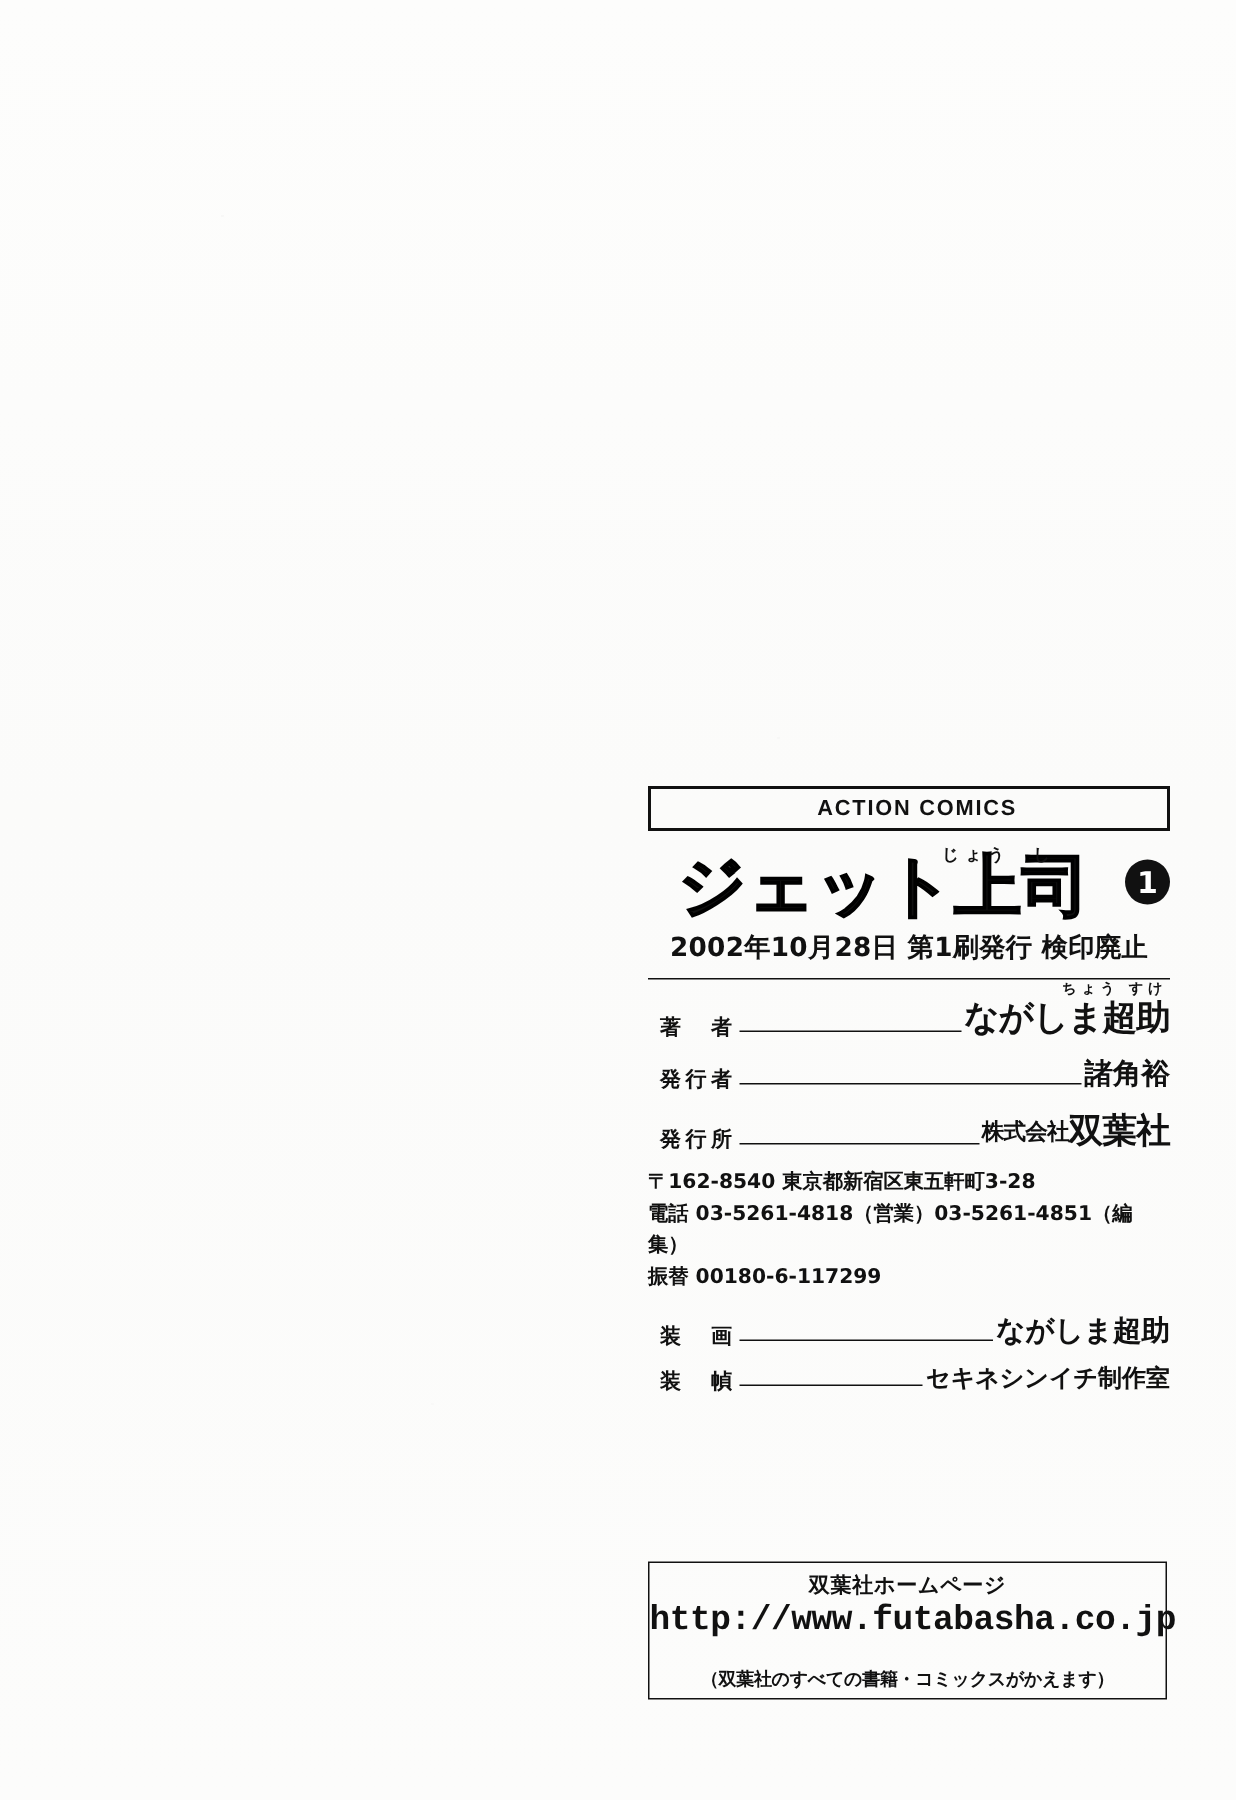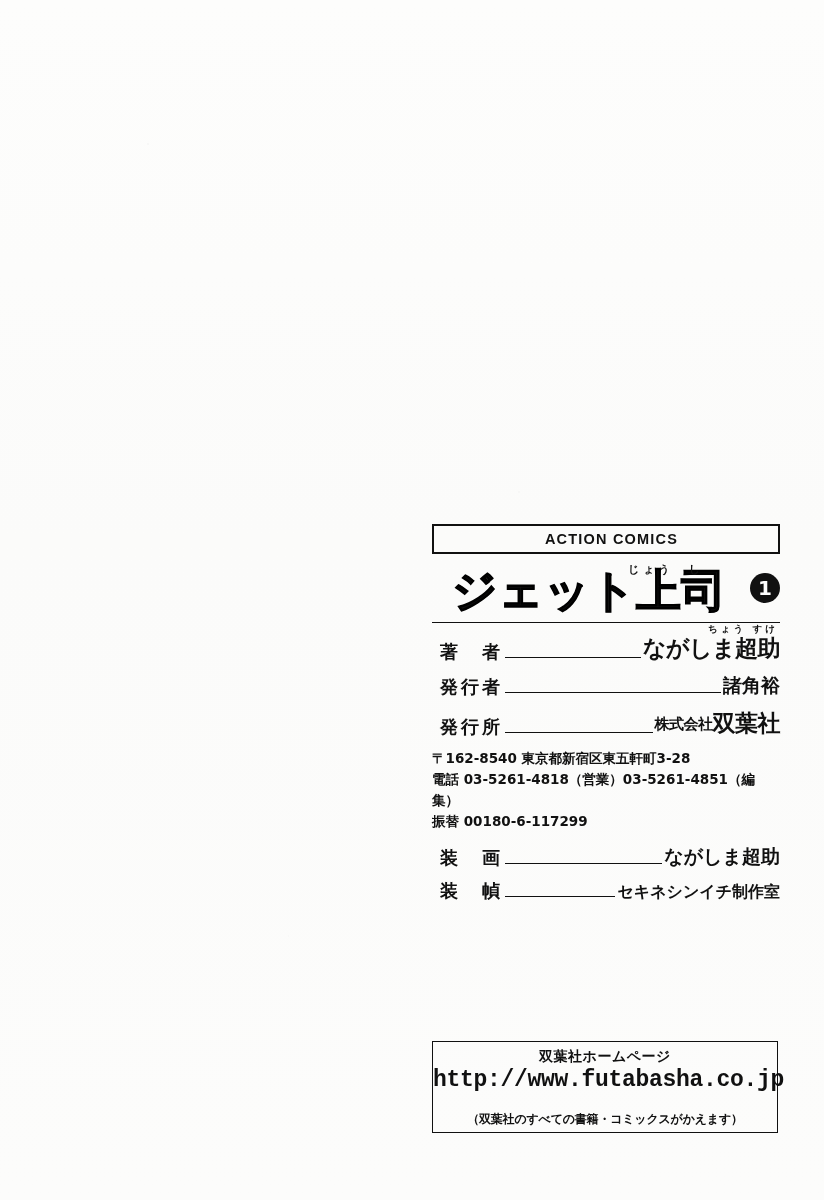--- a/index.html
+++ b/index.html
@@ -99,21 +99,21 @@
   .credits {
     margin-top: 4px;
   }
   .credit-row {
     display: flex;
     align-items: flex-end;
     margin-bottom: 9px;
     white-space: nowrap;
   }
   .credit-label {
-    font-size: 18px;
+    font-size: 14px;
     font-weight: bold;
     letter-spacing: 3px;
     flex: 0 0 auto;
     padding-left: 8px;
   }
   .leader {
     flex: 1 1 auto;
     border-bottom: 1.6px solid #111;
     margin: 0 2px 6px 2px;
     height: 0;
@@ -201,20 +201,21 @@
     <div class="banner">
       <span>ACTION COMICS</span>
     </div>
 
     <div class="title-row">
       <span class="ruby-wrap">じょう　し</span>
       <span class="title-main">ジェット上司</span>
       <span class="vol-circle">1</span>
     </div>
 
+    <div class="pubdate">2002年10月28日 第1刷発行 検印廃止</div>
 
     <hr class="hr-thin">
 
     <div class="credits">
 
       <div class="credit-row">
         <span class="credit-label">著　者</span>
         <span class="leader"></span>
         <span class="credit-value big">
           <span class="ruby-small">ちょう すけ</span>

